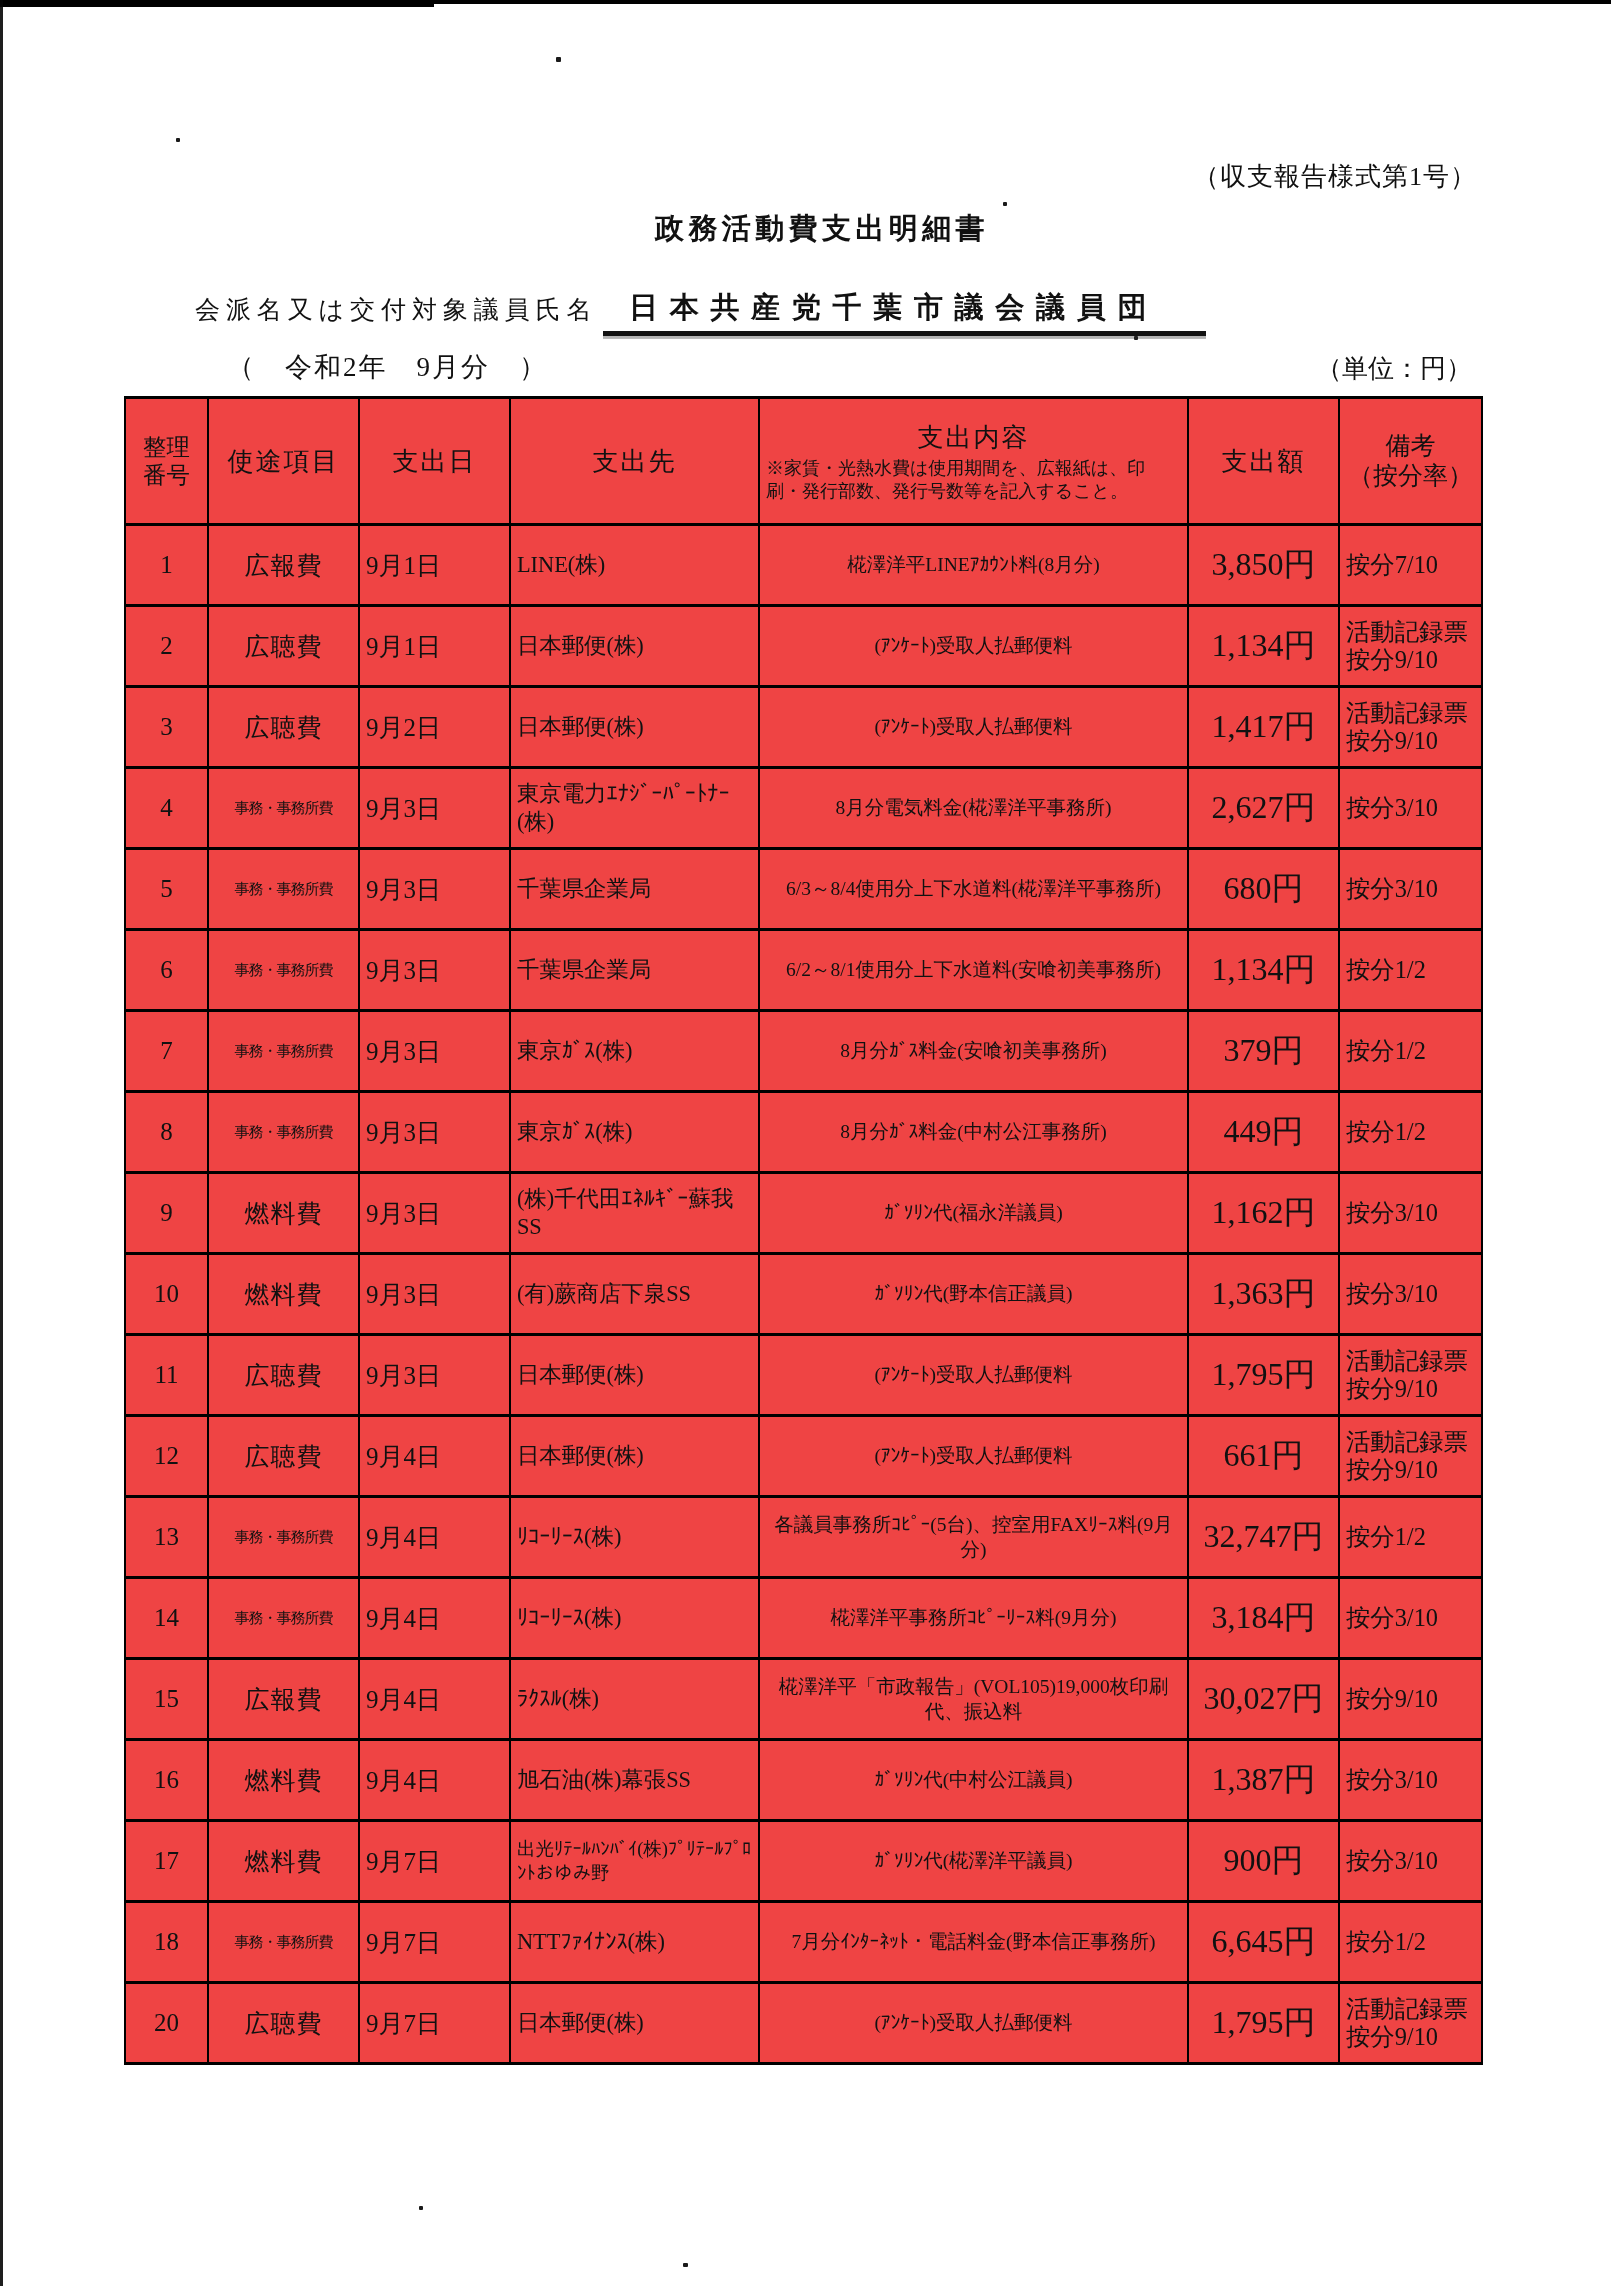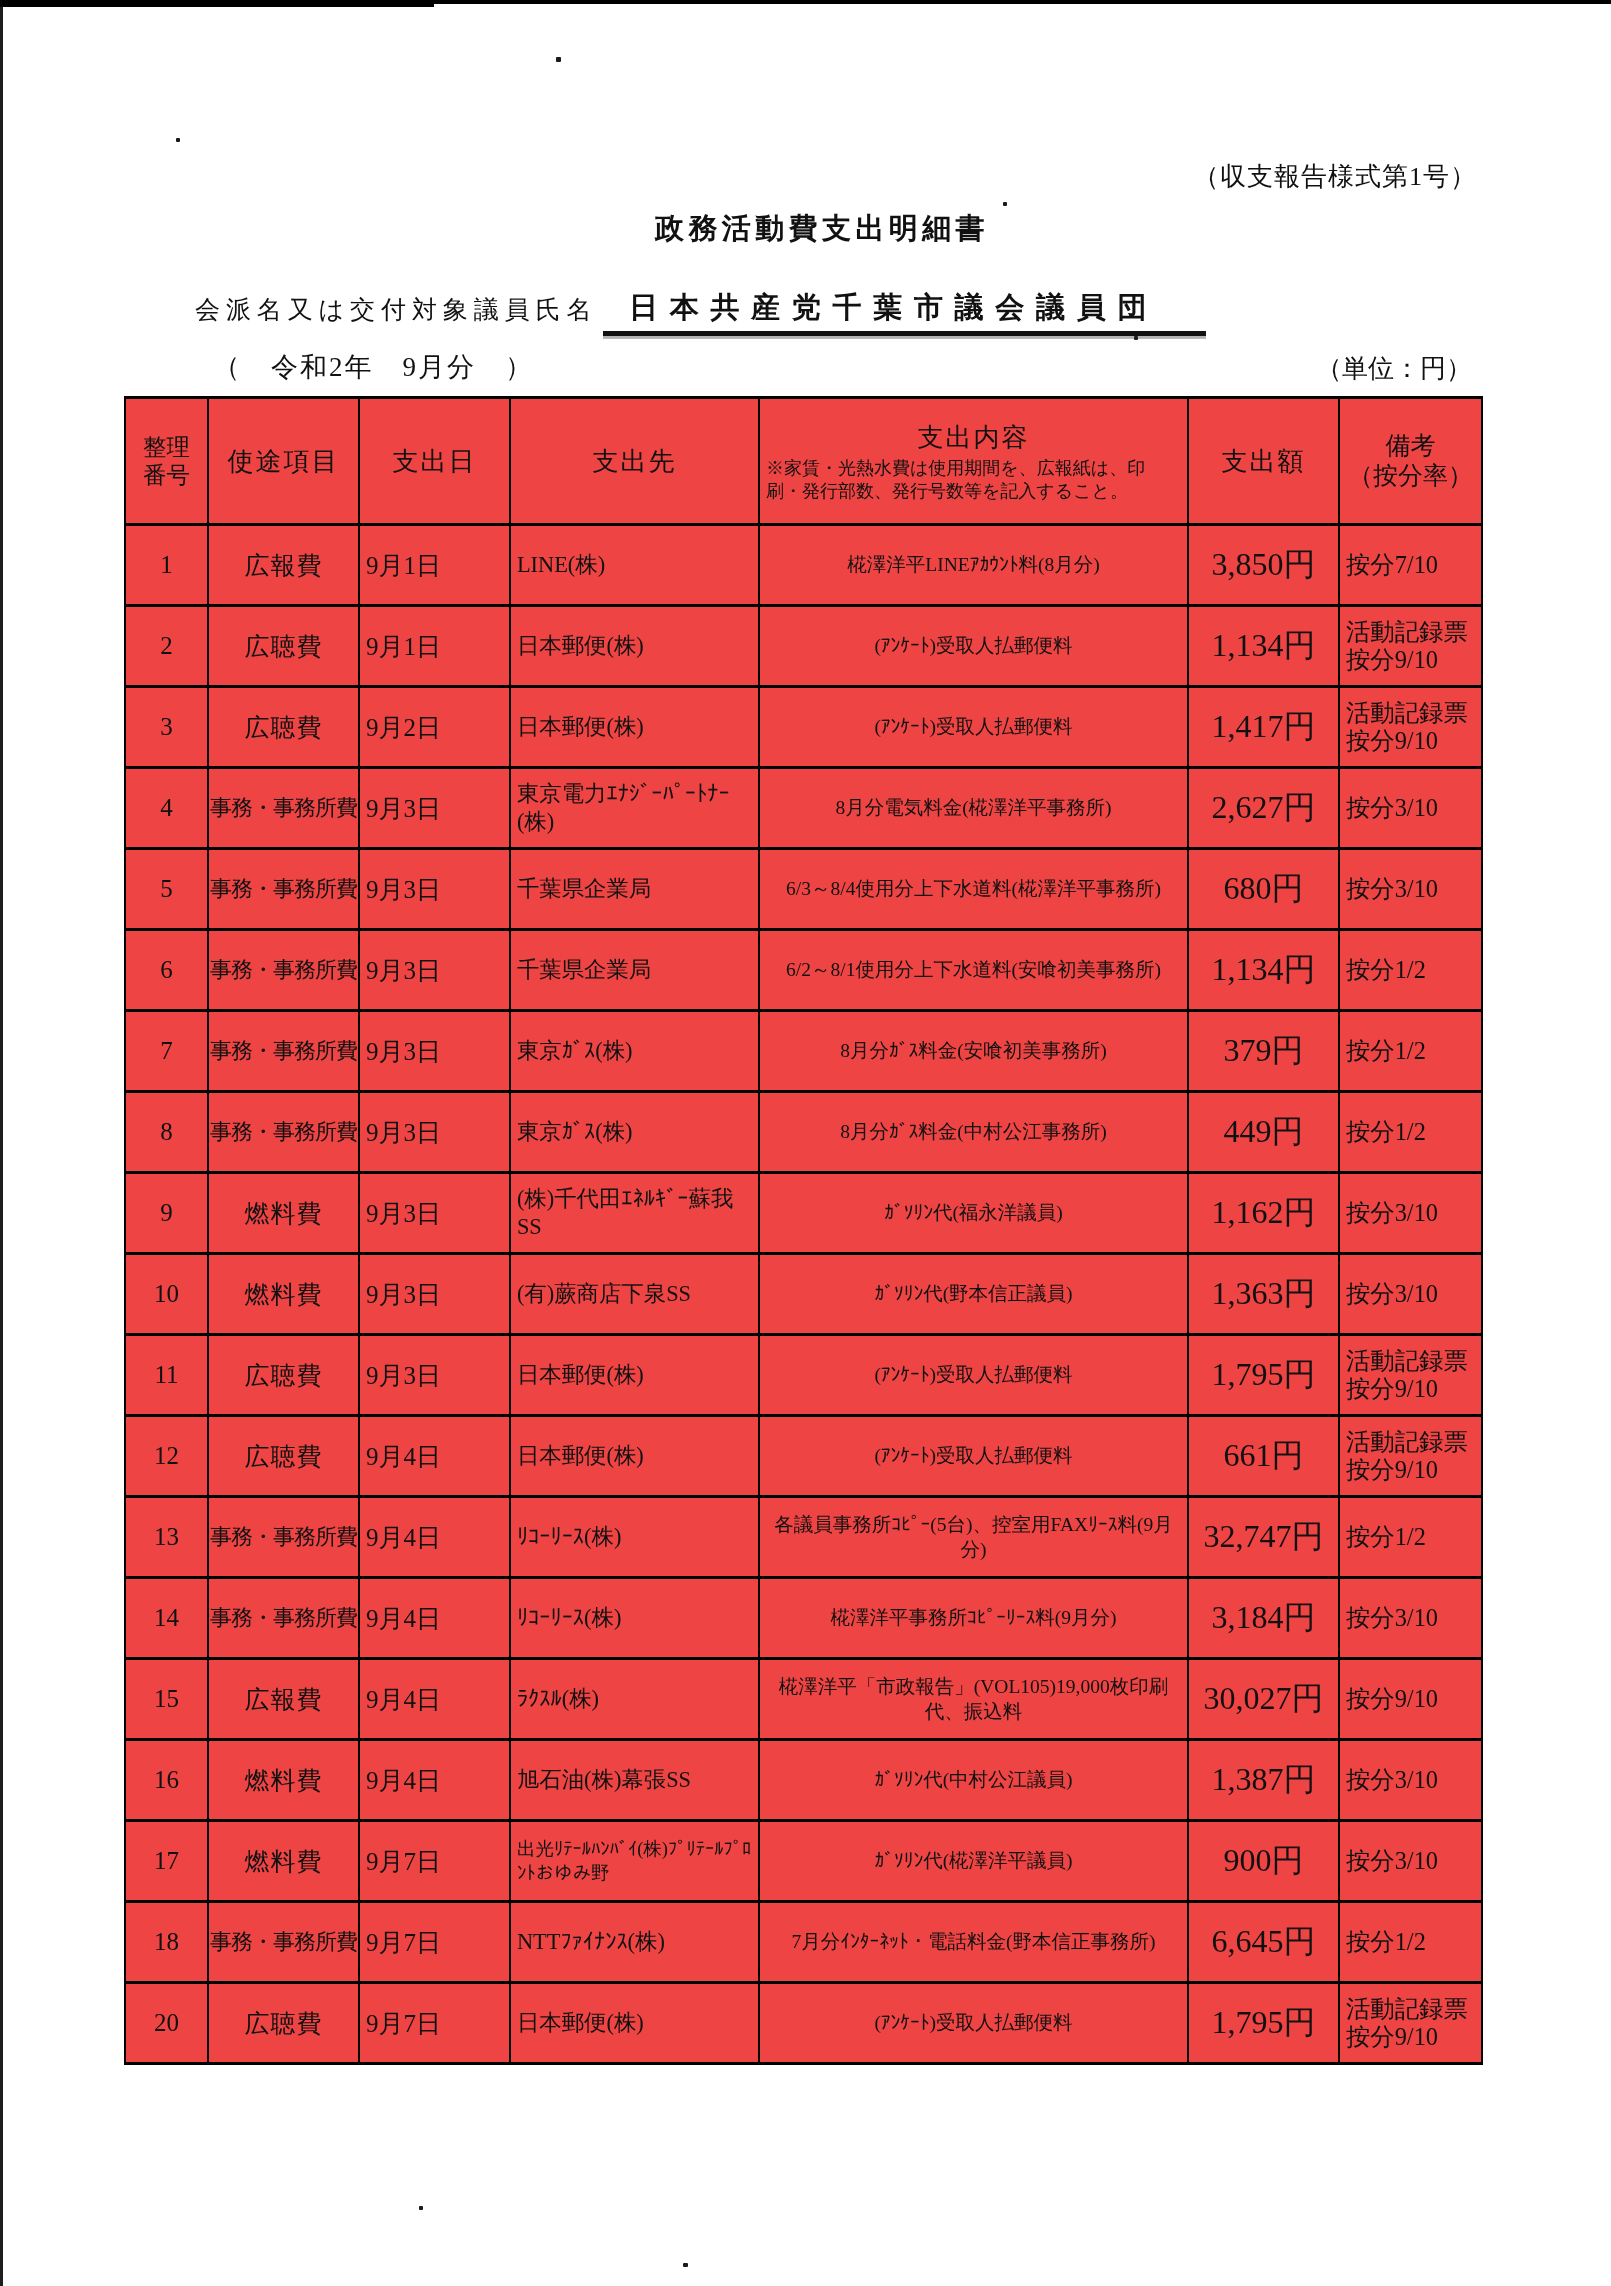--- a/index.html
+++ b/index.html
@@ -16,21 +16,21 @@
   .scan-top{left:0;top:0;width:1611px;height:3.9px;background:#000;}
   .scan-top2{left:0;top:0;width:434px;height:6.8px;background:#000;}
   .scan-left{left:0;top:0;width:2.9px;height:2287px;background:#050505;opacity:.9;}
   .speck{background:#1a1a1a;border-radius:1px;}
   
   .form-number{left:1193px;top:159px;font-size:26px;letter-spacing:1px;}
   .doc-title{left:655px;top:209px;font-size:29px;letter-spacing:4.4px;font-weight:bold;}
   .group-label{left:195px;top:293px;font-size:25px;letter-spacing:5.9px;}
   .group-name{left:629px;top:288px;font-size:29px;letter-spacing:11.7px;font-weight:bold;}
   .group-underline{left:603px;top:331px;width:603px;height:4.9px;background:#121212;box-shadow:0 2.9px 0 rgba(40,40,40,.35);}
-  .period{left:213px;top:349px;font-size:27px;letter-spacing:2px;}
+  .period{left:227px;top:349px;font-size:27px;letter-spacing:2px;}
   .unit-note{left:1316px;top:351px;font-size:26px;}
   
   table.expense{
     position:absolute;left:124px;top:396px;
     width:1358px;
     border-collapse:collapse;
     table-layout:fixed;
     background:#ef4444;
   }
   table.expense th,table.expense td{
@@ -45,21 +45,21 @@
   tr.hdr{height:127px;}
   tr.hdr th{font-weight:normal;vertical-align:middle;text-align:center;}
   .th-no{font-size:23.4px;line-height:1.2;white-space:pre-line;}
   .th-plain{font-size:26px;letter-spacing:2px;margin-left:17px;}
   .th-content .lbl{font-size:26px;letter-spacing:2px;text-align:center;display:block;}
   .th-content .note{font-size:18px;text-align:left;display:block;line-height:1.25;margin-top:2px;}
   .th-remark{font-size:25px;line-height:1.2;white-space:pre-line;}
   tr.row{height:81px;}
   td.c-no{text-align:center;font-size:25px;}
   td.c-cat{text-align:center;font-size:25px;letter-spacing:1px;}
-  td.c-cat.sm{font-size:22px;letter-spacing:-1px;padding:2px 1px;}
+  td.c-cat.sm{font-size:15px;letter-spacing:-1px;padding:2px 1px;}
   td.c-date{text-align:left;font-size:25px;}
   td.c-payee{text-align:left;font-size:22.4px;line-height:1.25;}
   td.c-payee.xs{font-size:18.5px;line-height:1.3;}
   td.c-content{text-align:center;font-size:19.5px;line-height:1.3;}
   td.c-amount{text-align:center;font-size:32px;padding-right:9.8px;}
   td.c-remark{text-align:left;font-size:24.4px;line-height:1.15;white-space:pre-line;padding:2px 2.9px;}
 </style>
 </head>
 <body>
 

